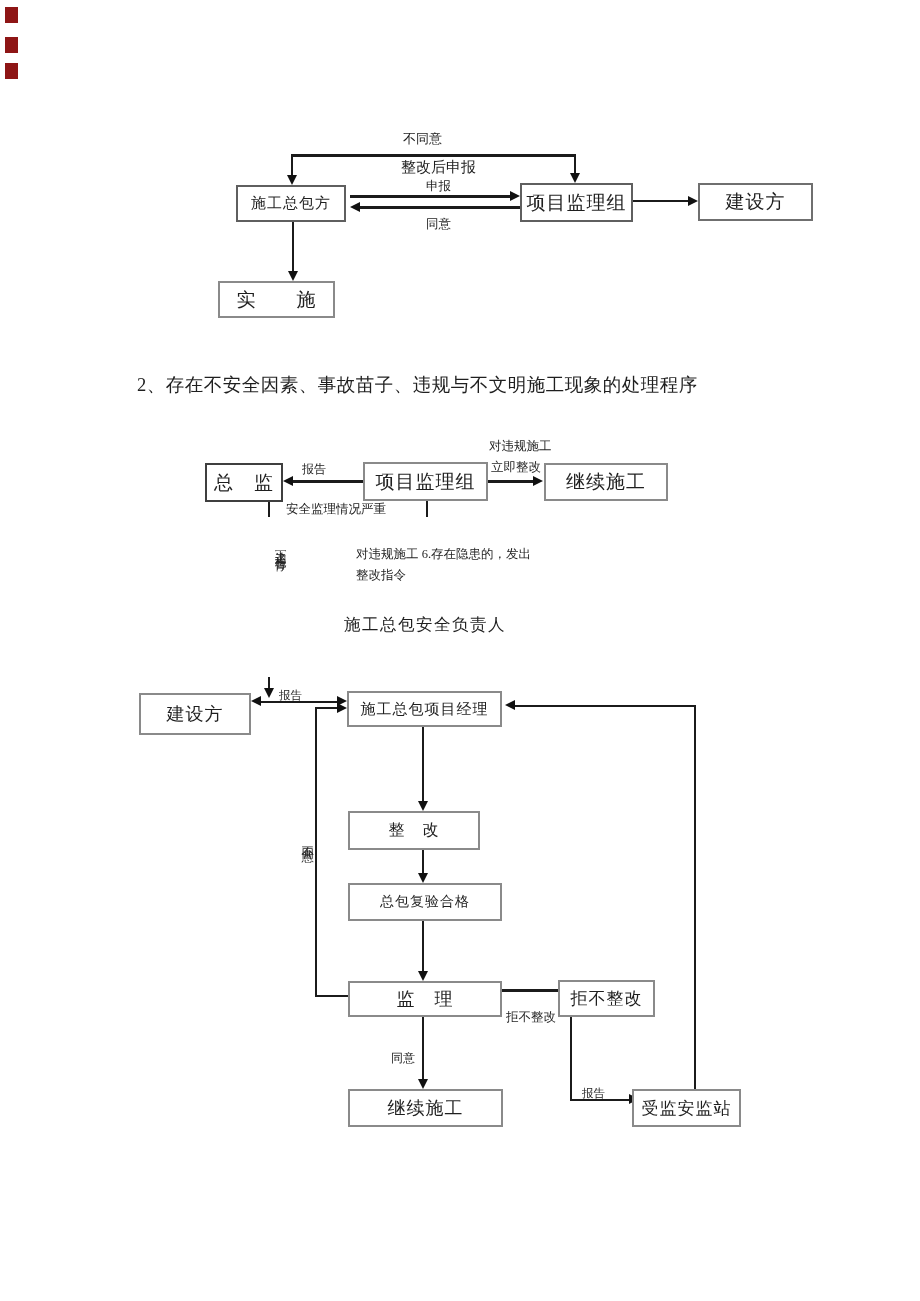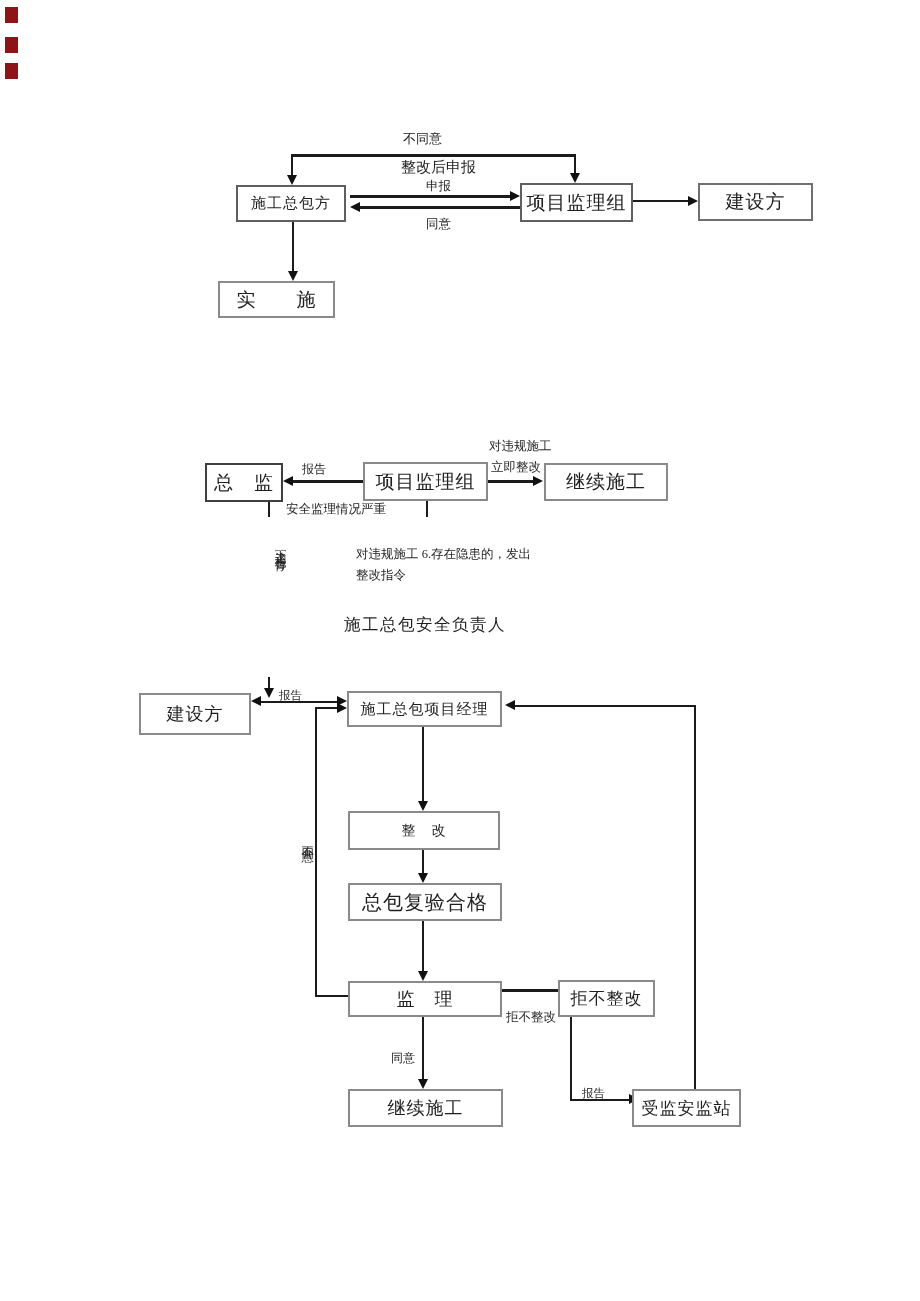--- a/index.html
+++ b/index.html
@@ -54,20 +54,21 @@
     <div class="ah ah-l" style="left:350px;top:202px"></div>
     <div class="lbl" style="left:426px;top:218px;font-size:12.5px">同意</div>
 
     <div class="hl" style="left:633px;top:200px;width:58px"></div>
     <div class="ah ah-r" style="left:688px;top:196px"></div>
 
     <div class="vl" style="left:292px;top:222px;height:52px"></div>
     <div class="ah ah-d" style="left:288px;top:271px"></div>
   </div>
 
+  <div class="lbl" style="left:137px;top:375px;font-size:18.5px;letter-spacing:0.5px">2、存在不安全因素、事故苗子、违规与不文明施工现象的处理程序</div>
 
   <div>
     <div class="lbl" style="left:489px;top:440px;font-size:12.5px">对违规施工</div>
 
     <div class="bx" style="left:205px;top:463px;width:78px;height:39px;font-size:19px;border-color:#3f3f3f">总　监</div>
     <div class="bx" style="left:363px;top:462px;width:125px;height:39px;font-size:19px;border-color:#8a8a8a">项目监理组</div>
     <div class="bx" style="left:544px;top:463px;width:124px;height:38px;font-size:19px;border-color:#8a8a8a">继续施工</div>
 
     <div class="hl" style="left:293px;top:480px;width:70px;height:3px"></div>
     <div class="ah ah-l" style="left:283px;top:476px"></div>
@@ -103,25 +104,25 @@
     <div class="vl" style="left:315px;top:707px;height:290px"></div>
     <div class="hl" style="left:315px;top:995px;width:33px"></div>
     <div class="lbl vt" style="left:300px;top:836px;height:56px;font-size:12.5px">不同意</div>
 
     <div class="hl" style="left:514px;top:705px;width:182px"></div>
     <div class="ah ah-l" style="left:505px;top:700px"></div>
     <div class="vl" style="left:694px;top:705px;height:384px"></div>
 
     <div class="vl" style="left:422px;top:727px;height:77px"></div>
     <div class="ah ah-d" style="left:418px;top:801px"></div>
-    <div class="bx" style="left:348px;top:811px;width:152px;height:39px;font-size:14px;border-color:#8a8a8a">整　改</div>
+    <div class="bx" style="left:348px;top:811px;width:132px;height:39px;font-size:16px;border-color:#8a8a8a">整　改</div>
 
     <div class="vl" style="left:422px;top:850px;height:26px"></div>
     <div class="ah ah-d" style="left:418px;top:873px"></div>
-    <div class="bx" style="left:348px;top:883px;width:154px;height:38px;font-size:20px;border-color:#8a8a8a">总包复验合格</div>
+    <div class="bx" style="left:348px;top:883px;width:154px;height:38px;font-size:14px;border-color:#8a8a8a">总包复验合格</div>
 
     <div class="vl" style="left:422px;top:921px;height:53px"></div>
     <div class="ah ah-d" style="left:418px;top:971px"></div>
     <div class="bx" style="left:348px;top:981px;width:154px;height:36px;font-size:18px;border-color:#8a8a8a">监　理</div>
 
     <div class="hl" style="left:502px;top:989px;width:56px;height:3px"></div>
     <div class="lbl" style="left:506px;top:1011px;font-size:12.5px">拒不整改</div>
     <div class="bx" style="left:558px;top:980px;width:97px;height:37px;font-size:17px;border-color:#8a8a8a">拒不整改</div>
 
     <div class="vl" style="left:422px;top:1017px;height:65px"></div>

